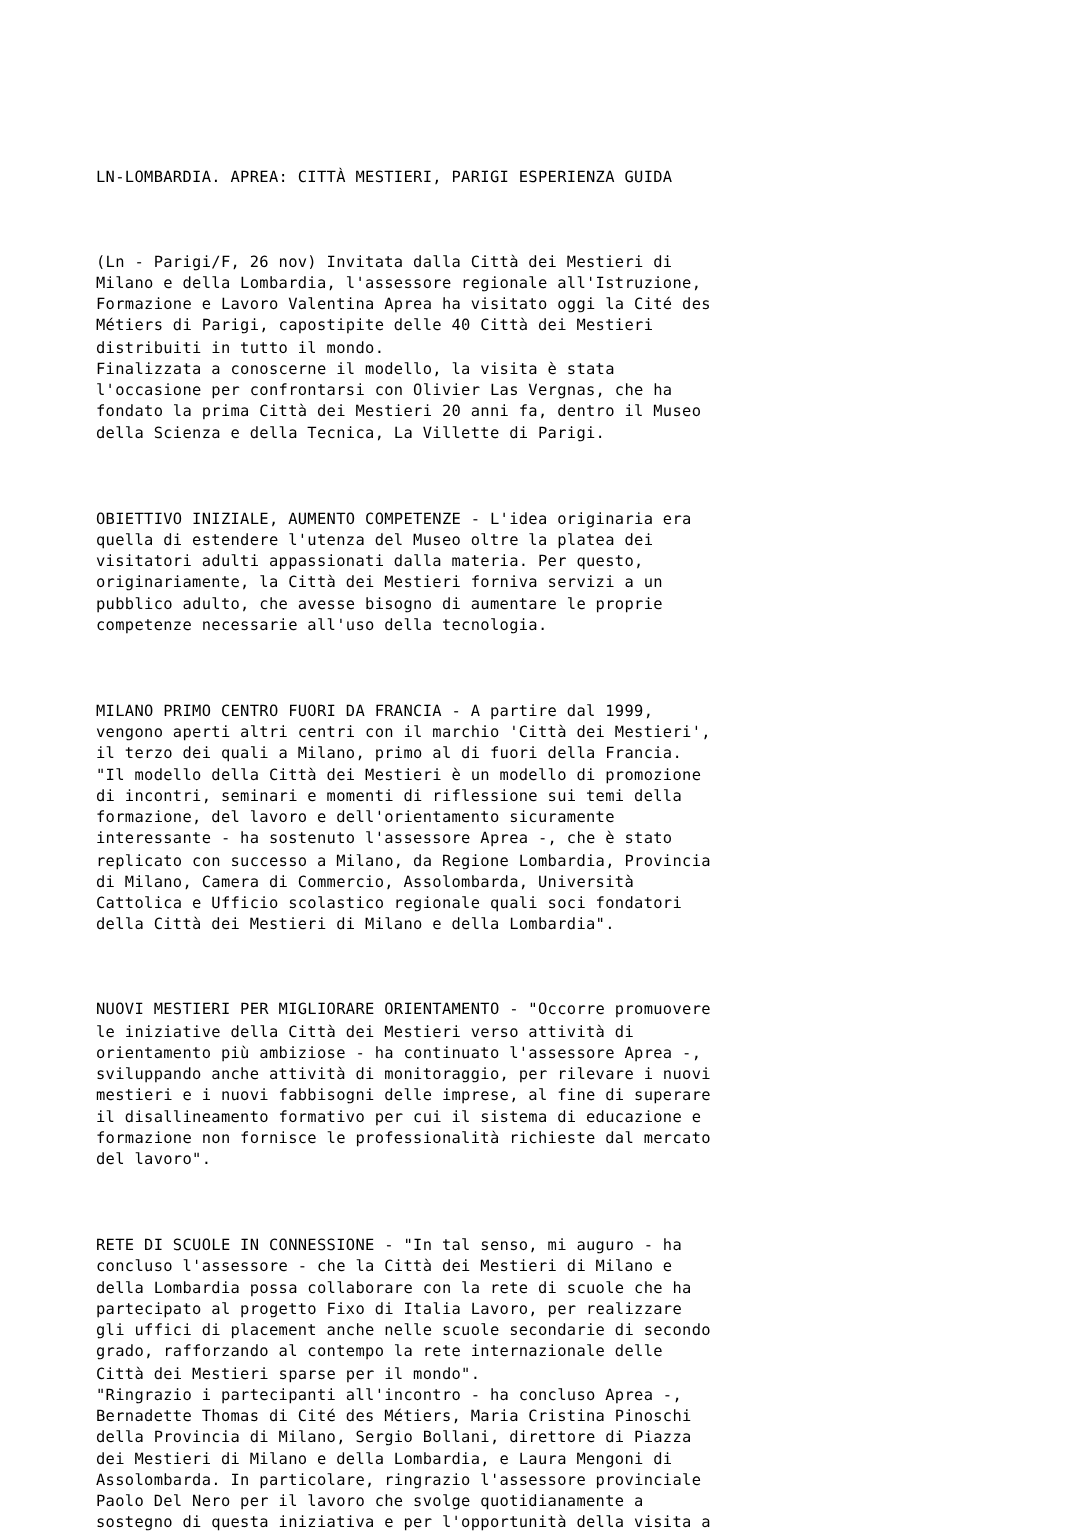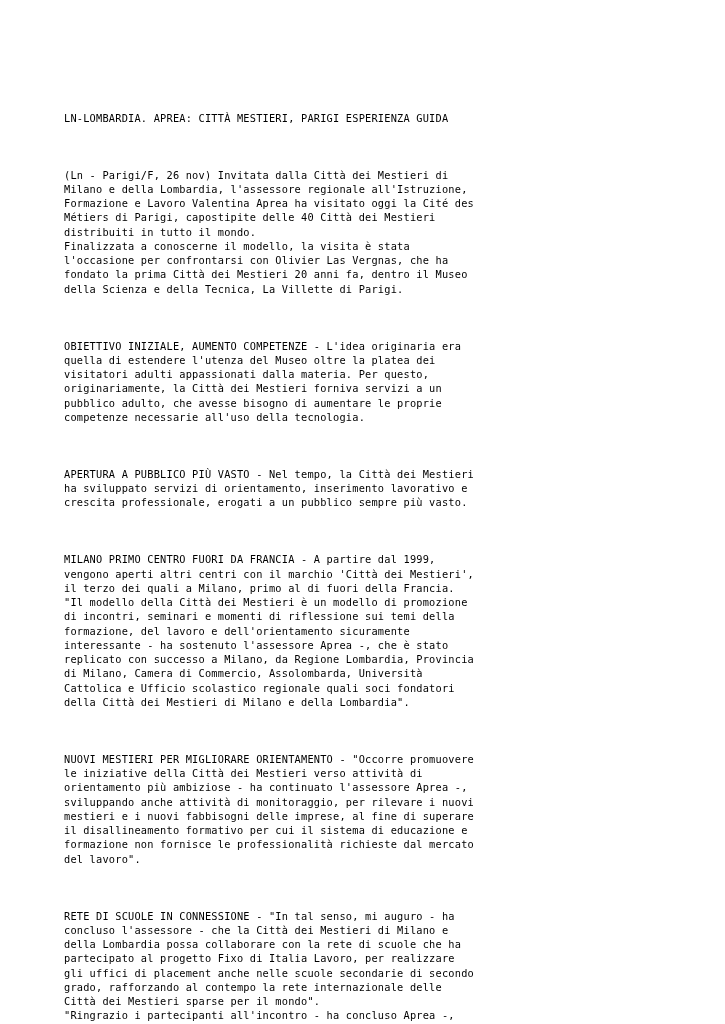--- a/index.html
+++ b/index.html
@@ -50,23 +50,20 @@
 Finalizzata a conoscerne il modello, la visita è stata
 l'occasione per confrontarsi con Olivier Las Vergnas, che ha
 fondato la prima Città dei Mestieri 20 anni fa, dentro il Museo
 della Scienza e della Tecnica, La Villette di Parigi.</p>
     <p class="para">OBIETTIVO INIZIALE, AUMENTO COMPETENZE - L'idea originaria era
 quella di estendere l'utenza del Museo oltre la platea dei
 visitatori adulti appassionati dalla materia. Per questo,
 originariamente, la Città dei Mestieri forniva servizi a un
 pubblico adulto, che avesse bisogno di aumentare le proprie
 competenze necessarie all'uso della tecnologia.</p>
-    <p class="para">APERTURA A PUBBLICO PIÙ VASTO - Nel tempo, la Città dei Mestieri
-ha sviluppato servizi di orientamento, inserimento lavorativo e
-crescita professionale, erogati a un pubblico sempre più vasto.</p>
     <p class="para">MILANO PRIMO CENTRO FUORI DA FRANCIA - A partire dal 1999,
 vengono aperti altri centri con il marchio 'Città dei Mestieri',
 il terzo dei quali a Milano, primo al di fuori della Francia.
 "Il modello della Città dei Mestieri è un modello di promozione
 di incontri, seminari e momenti di riflessione sui temi della
 formazione, del lavoro e dell'orientamento sicuramente
 interessante - ha sostenuto l'assessore Aprea -, che è stato
 replicato con successo a Milano, da Regione Lombardia, Provincia
 di Milano, Camera di Commercio, Assolombarda, Università
 Cattolica e Ufficio scolastico regionale quali soci fondatori

